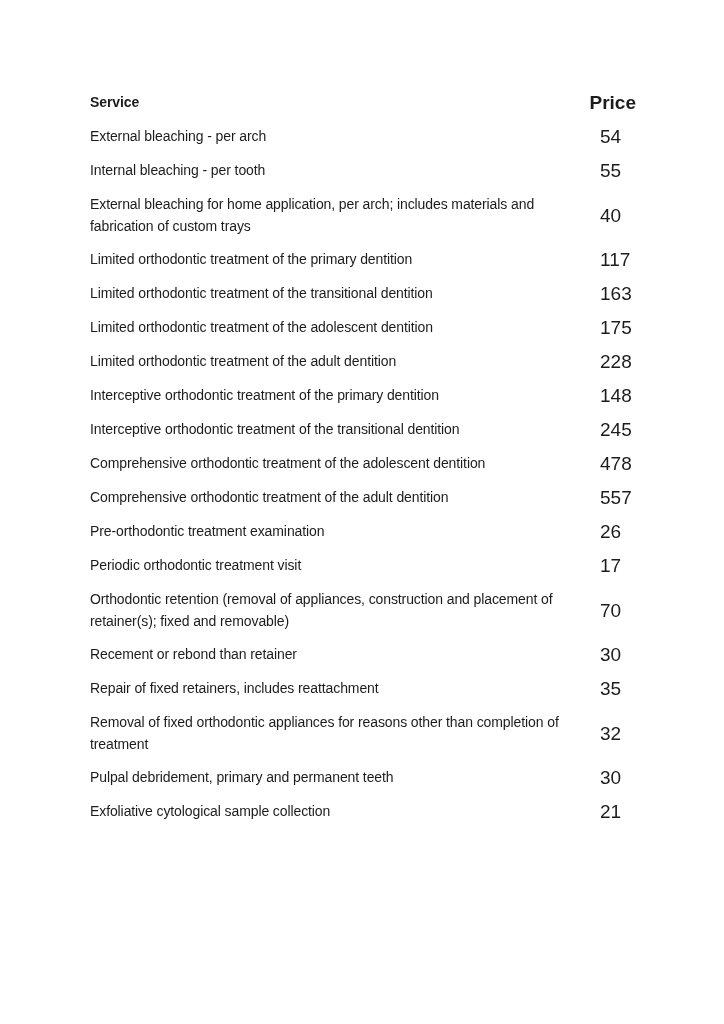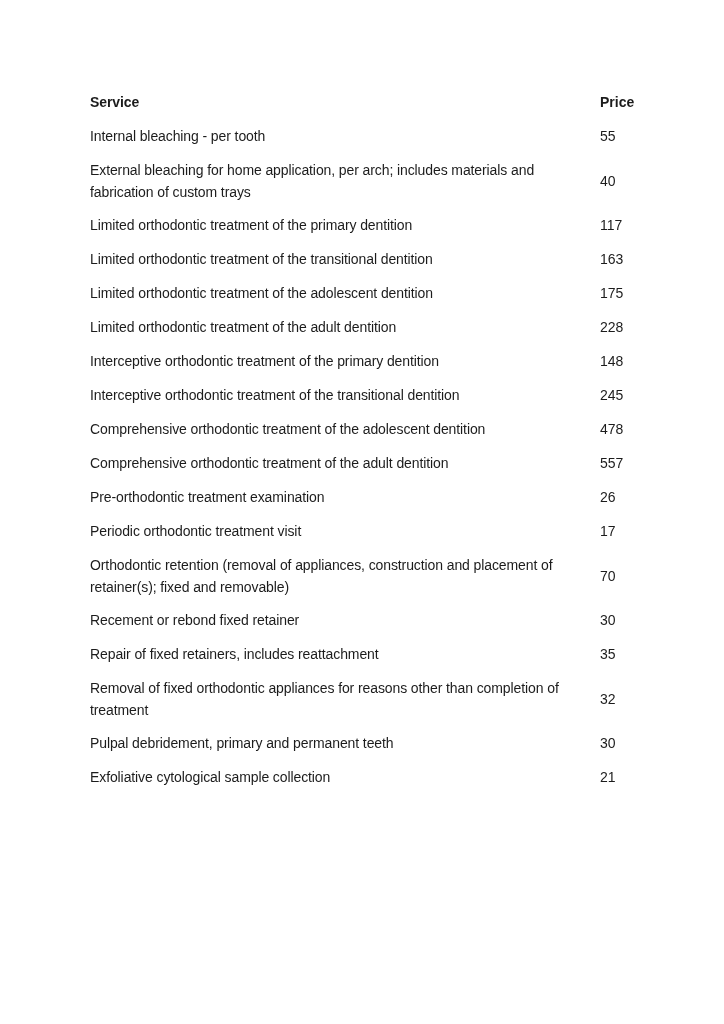--- a/index.html
+++ b/index.html
@@ -31,38 +31,42 @@
   }
   .service-cell {
     width: 510px;
     padding: 6px 12px 6px 0;
     font-size: 14px;
     line-height: 21.5px;
     letter-spacing: -0.1px;
   }
   .price-cell {
     flex: 1;
-    font-size: 14px;
+    font-size: 19px;
     line-height: 21.5px;
   }
   .header-row .service-cell,
   .header-row .price-cell {
     font-weight: bold;
   }
 </style>
 </head>
 <body>
 
 <div class="page">
   <div class="price-table">
     <div class="row header-row">
       <div class="service-cell">Service</div>
       <div class="price-cell">Price</div>
     </div>
     <div id="rows-container">
+        <div class="row">
+          <div class="service-cell">External bleaching - per arch</div>
+          <div class="price-cell">54</div>
+        </div>
         <div class="row">
           <div class="service-cell">Internal bleaching - per tooth</div>
           <div class="price-cell">55</div>
         </div>
         <div class="row">
           <div class="service-cell">External bleaching for home application, per arch; includes materials and fabrication of custom trays</div>
           <div class="price-cell">40</div>
         </div>
         <div class="row">
           <div class="service-cell">Limited orthodontic treatment of the primary dentition</div>
@@ -102,21 +106,21 @@
         </div>
         <div class="row">
           <div class="service-cell">Periodic orthodontic treatment visit</div>
           <div class="price-cell">17</div>
         </div>
         <div class="row">
           <div class="service-cell">Orthodontic retention (removal of appliances, construction and placement of retainer(s); fixed and removable)</div>
           <div class="price-cell">70</div>
         </div>
         <div class="row">
-          <div class="service-cell">Recement or rebond fixed retainer</div>
+          <div class="service-cell">Recement or rebond than retainer</div>
           <div class="price-cell">30</div>
         </div>
         <div class="row">
           <div class="service-cell">Repair of fixed retainers, includes reattachment</div>
           <div class="price-cell">35</div>
         </div>
         <div class="row">
           <div class="service-cell">Removal of fixed orthodontic appliances for reasons other than completion of treatment</div>
           <div class="price-cell">32</div>
         </div>

